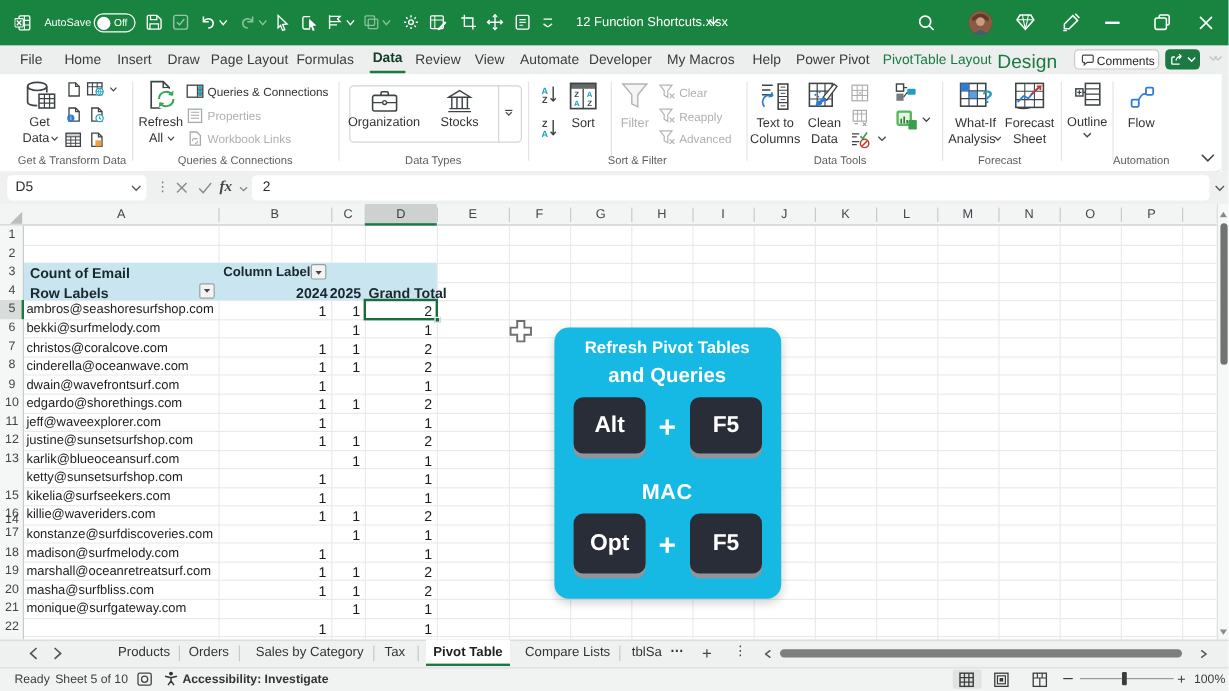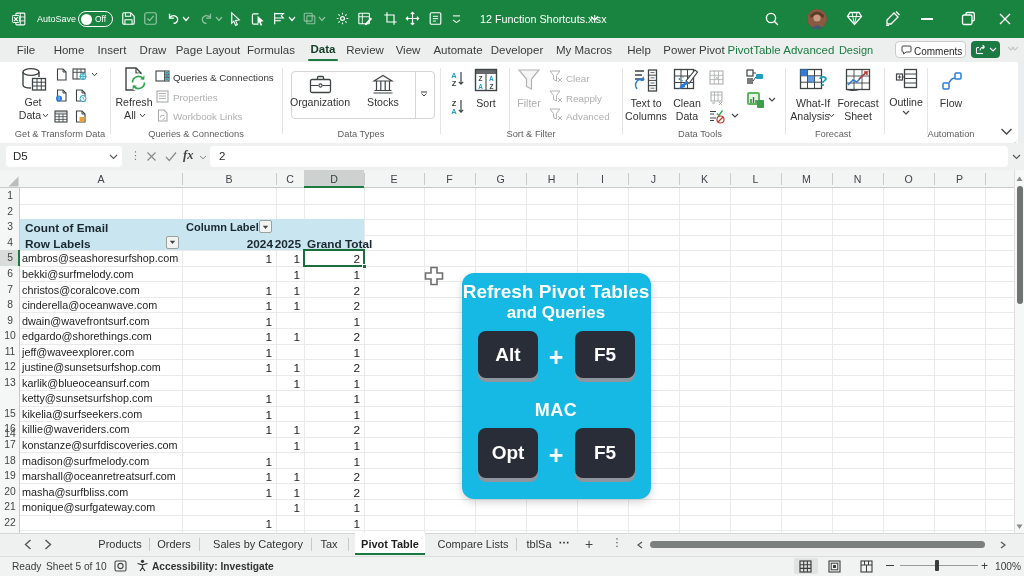--- a/index.html
+++ b/index.html
@@ -133,22 +133,22 @@
 <span class="tx" style="left:271px;top:43.5px;transform:translateX(-50%);font-size:11.5px;color:#3B3B3B;">Formulas</span>
 <span class="tx" style="left:323px;top:43px;transform:translateX(-50%);font-size:11.5px;font-weight:bold;color:#123B25;">Data</span>
 <div class="ab" style="left:308px;top:58.5px;width:30px;height:2.6px;background:#1B7A41;border-radius:2px;"></div>
 <span class="tx" style="left:365px;top:43.5px;transform:translateX(-50%);font-size:11.5px;color:#3B3B3B;">Review</span>
 <span class="tx" style="left:408px;top:43.5px;transform:translateX(-50%);font-size:11.5px;color:#3B3B3B;">View</span>
 <span class="tx" style="left:458px;top:43.5px;transform:translateX(-50%);font-size:11.5px;color:#3B3B3B;">Automate</span>
 <span class="tx" style="left:517px;top:43.5px;transform:translateX(-50%);font-size:11.5px;color:#3B3B3B;">Developer</span>
 <span class="tx" style="left:584px;top:43.5px;transform:translateX(-50%);font-size:11.5px;color:#3B3B3B;">My Macros</span>
 <span class="tx" style="left:639px;top:43.5px;transform:translateX(-50%);font-size:11.5px;color:#3B3B3B;">Help</span>
 <span class="tx" style="left:694px;top:43.5px;transform:translateX(-50%);font-size:11.5px;color:#3B3B3B;">Power Pivot</span>
-<span class="tx" style="left:781px;top:43.5px;transform:translateX(-50%);font-size:11.5px;color:#1B7A41;">PivotTable Advanced</span>
-<span class="tx" style="left:856px;top:43.5px;transform:translateX(-50%);font-size:11px;color:#1B7A41;">Design</span>
+<span class="tx" style="left:781px;top:43.5px;transform:translateX(-50%);font-size:11.5px;color:#1B7A41;">PivotTable Layout</span>
+<span class="tx" style="left:856px;top:43.5px;transform:translateX(-50%);font-size:16px;color:#1B7A41;">Design</span>
 <div class="ab" style="left:895px;top:41px;width:71px;height:17px;background:#fff;border:1px solid #C9CBCA;border-radius:4px;box-sizing:border-box;"></div>
 <svg class="ab" style="left:901px;top:45px" width="11" height="10" viewBox="0 0 11 10">
 <path d="M1 2 Q1 1 2 1 H9 Q10 1 10 2 V6 Q10 7 9 7 H5 L2.6 9 V7 H2 Q1 7 1 6 Z" fill="none" stroke="#444" stroke-width="1"></path>
 </svg>
 <span class="tx" style="left:914px;top:45.5px;font-size:10px;color:#262626;">Comments</span>
 <div class="ab" style="left:971px;top:41px;width:29px;height:17px;background:#1B7A41;border-radius:4px;"></div>
 <svg class="ab" style="left:975px;top:44px" width="12" height="11" viewBox="0 0 12 11">
 <path d="M1.5 9.5 V4.5 Q1.5 3.5 2.5 3.5 H4" fill="none" stroke="#fff" stroke-width="1.1"></path>
 <path d="M1.5 9.5 H8" fill="none" stroke="#fff" stroke-width="1.1"></path>
 <path d="M5 6.5 Q5.5 3 9.5 3 M9.5 3 L7.6 1.2 M9.5 3 L7.6 4.9" fill="none" stroke="#fff" stroke-width="1.1"></path>
@@ -612,21 +612,21 @@
 <div class="ab" style="left:1014px;top:170px;width:10px;height:363px;background:#F6F7F7;border-left:1px solid #E0E0E0;box-sizing:border-box;"></div>
 <svg class="ab" style="left:1016px;top:176px" width="7" height="6" viewBox="0 0 7 6">
       <path d="M3.5 0.5 L6.5 5 H0.5 Z" fill="#8A8A8A"></path>
     </svg>
 <div class="ab" style="left:1016.5px;top:186px;width:6px;height:118px;background:#6F7371;border-radius:3px;"></div>
 <svg class="ab" style="left:1016px;top:524px" width="7" height="6" viewBox="0 0 7 6">
       <path d="M0.5 0.5 H6.5 L3.5 5 Z" fill="#8A8A8A"></path>
     </svg>
 <div class="ab" style="left:462px;top:273px;width:189px;height:226px;background:#16B9E3;
 border-radius:12px;box-shadow:0 3px 8px rgba(0,0,0,0.18);"></div>
-<span class="tx" style="left:556px;top:281px;transform:translateX(-50%);font-size:19px;font-weight:bold;color:#fff;">Refresh Pivot Tables</span>
+<span class="tx" style="left:556px;top:281px;transform:translateX(-50%);font-size:14px;font-weight:bold;color:#fff;">Refresh Pivot Tables</span>
 <span class="tx" style="left:556px;top:303px;transform:translateX(-50%);font-size:17px;font-weight:bold;color:#fff;">and Queries</span>
 <div class="ab" style="left:478px;top:331px;width:60px;height:47px;background:#282D38;border-radius:8px;box-shadow:0 4px 0 #8E959D;"></div>
     <span class="tx" style="left:508.0px;top:354.5px;transform:translate(-50%,-50%);font-size:19px;font-weight:bold;color:#fff;">Alt</span>
 <div class="ab" style="left:575px;top:331px;width:60px;height:47px;background:#282D38;border-radius:8px;box-shadow:0 4px 0 #8E959D;"></div>
     <span class="tx" style="left:605.0px;top:354.5px;transform:translate(-50%,-50%);font-size:19px;font-weight:bold;color:#fff;">F5</span>
 <span class="tx" style="left:556px;top:357px;transform:translate(-50%,-50%);font-size:25px;font-weight:bold;color:#fff;">+</span>
 <span class="tx" style="left:556px;top:410px;transform:translate(-50%,-50%);font-size:18px;font-weight:bold;color:#fff;letter-spacing:0.5px;">MAC</span>
 <div class="ab" style="left:478px;top:428px;width:60px;height:50px;background:#282D38;border-radius:8px;box-shadow:0 4px 0 #8E959D;"></div>
     <span class="tx" style="left:508.0px;top:453.0px;transform:translate(-50%,-50%);font-size:19px;font-weight:bold;color:#fff;">Opt</span>
 <div class="ab" style="left:575px;top:428px;width:60px;height:50px;background:#282D38;border-radius:8px;box-shadow:0 4px 0 #8E959D;"></div>

